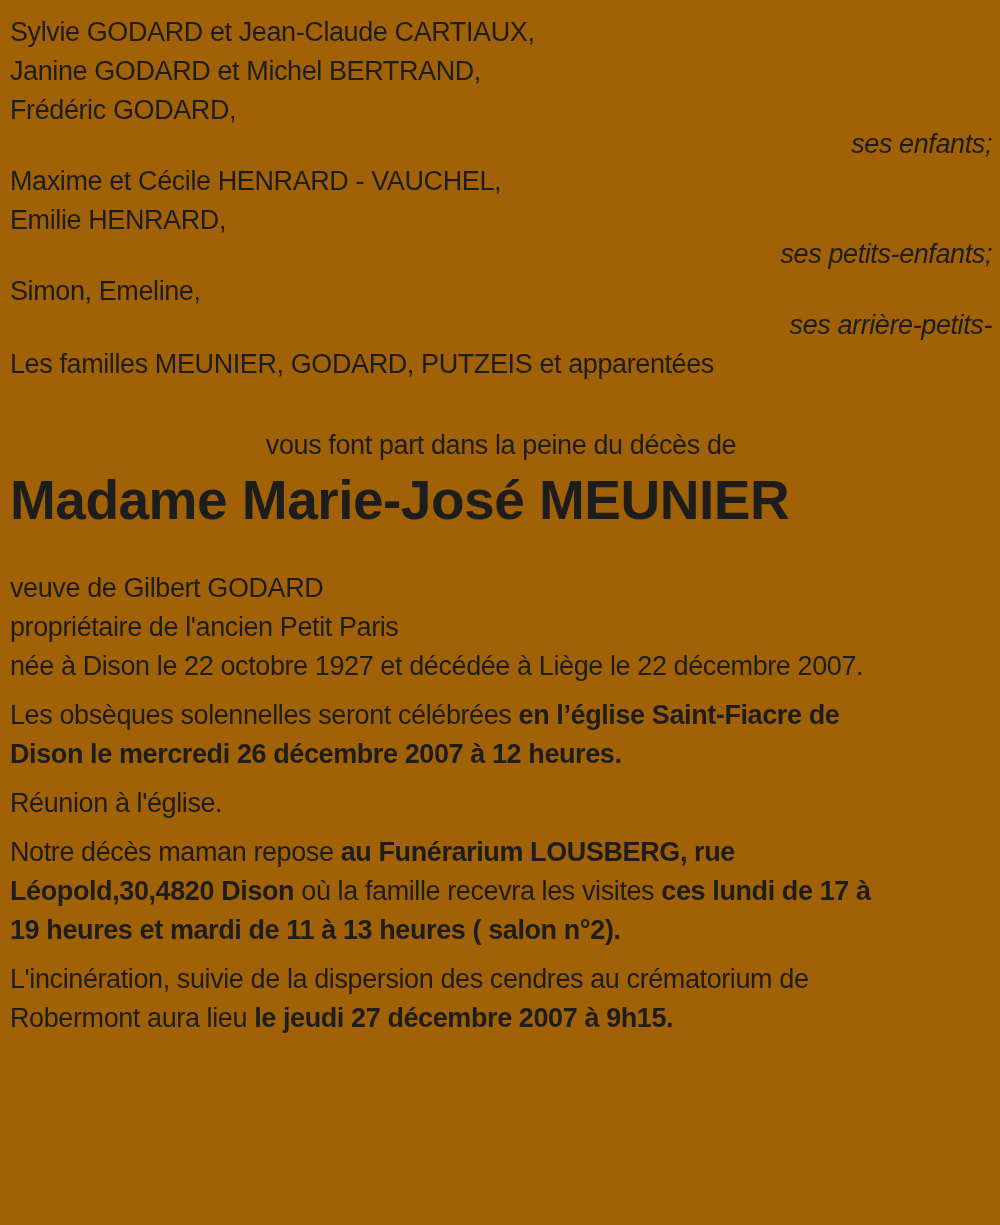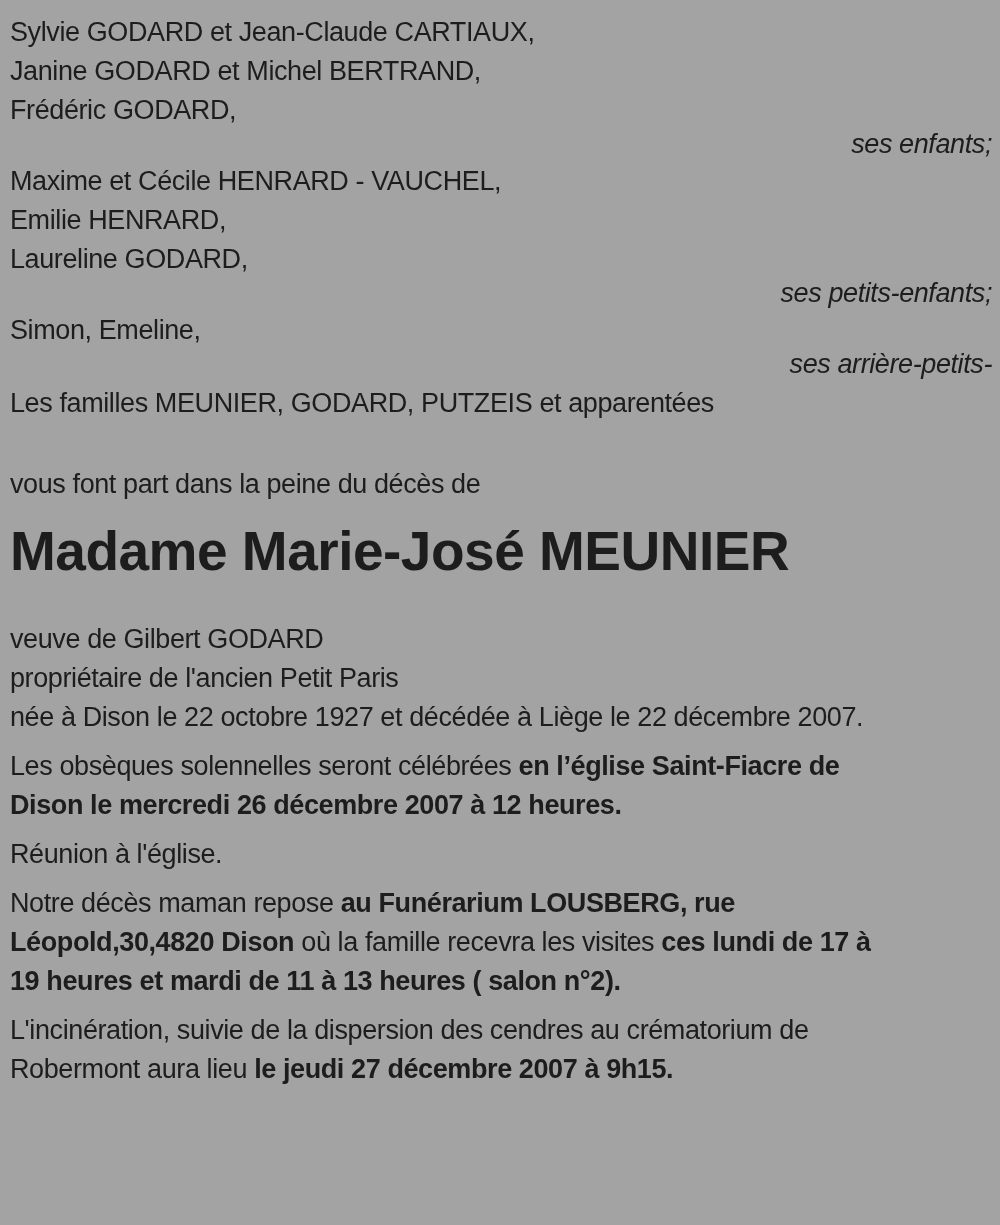--- a/index.html
+++ b/index.html
@@ -6,21 +6,21 @@
     margin: 0;
     padding: 0;
     background: #ffffff;
   }
   .page {
     position: relative;
     width: 1000px;
     height: 1225px;
     box-sizing: border-box;
     padding: 13px 8px 8px 10px;
-    background: #a3a3a3;
+    background: #a16207;
     color: #1d1d1d;
     font-family: "Liberation Sans", "DejaVu Sans", sans-serif;
     font-size: 27px;
     letter-spacing: -0.4px;
     overflow: hidden;
   }
   p { margin: 0; }
   .ln {
     display: block;
     line-height: 39px;
@@ -29,21 +29,21 @@
   .name-line { line-height: 39px; }
   .relation {
     text-align: right;
     font-style: italic;
     line-height: 28px;
   }
   .relation .ln { line-height: 28px; }
   .fam-group   { margin-bottom: 4px; }
   .fam-group-c { margin-bottom: 6px; }
   .families-line { margin-bottom: 42px; }
-  .intro-line    { margin-bottom: 24px; }
+  .intro-line    { margin-bottom: 12px; text-align: center; }
   .deceased-title {
     font-size: 55px;
     font-weight: 700;
     letter-spacing: -0.5px;
     line-height: 46px;
     margin-bottom: 46px;
     white-space: nowrap;
   }
   .widow-block { }
   .para { margin-bottom: 10px; }
@@ -62,21 +62,20 @@
     </p>
     <p class="relation">
       <span class="ln">ses enfants;</span>
     </p>
   </div>
 
   <div class="fam-group">
     <p>
       <span class="ln name-line">Maxime et Cécile HENRARD - VAUCHEL,</span>
       <span class="ln name-line">Emilie HENRARD,</span>
-      <span class="ln name-line">Laureline GODARD,</span>
     </p>
     <p class="relation">
       <span class="ln">ses petits-enfants;</span>
     </p>
   </div>
 
   <div class="fam-group-c">
     <p>
       <span class="ln name-line">Simon, Emeline,</span>
     </p>

